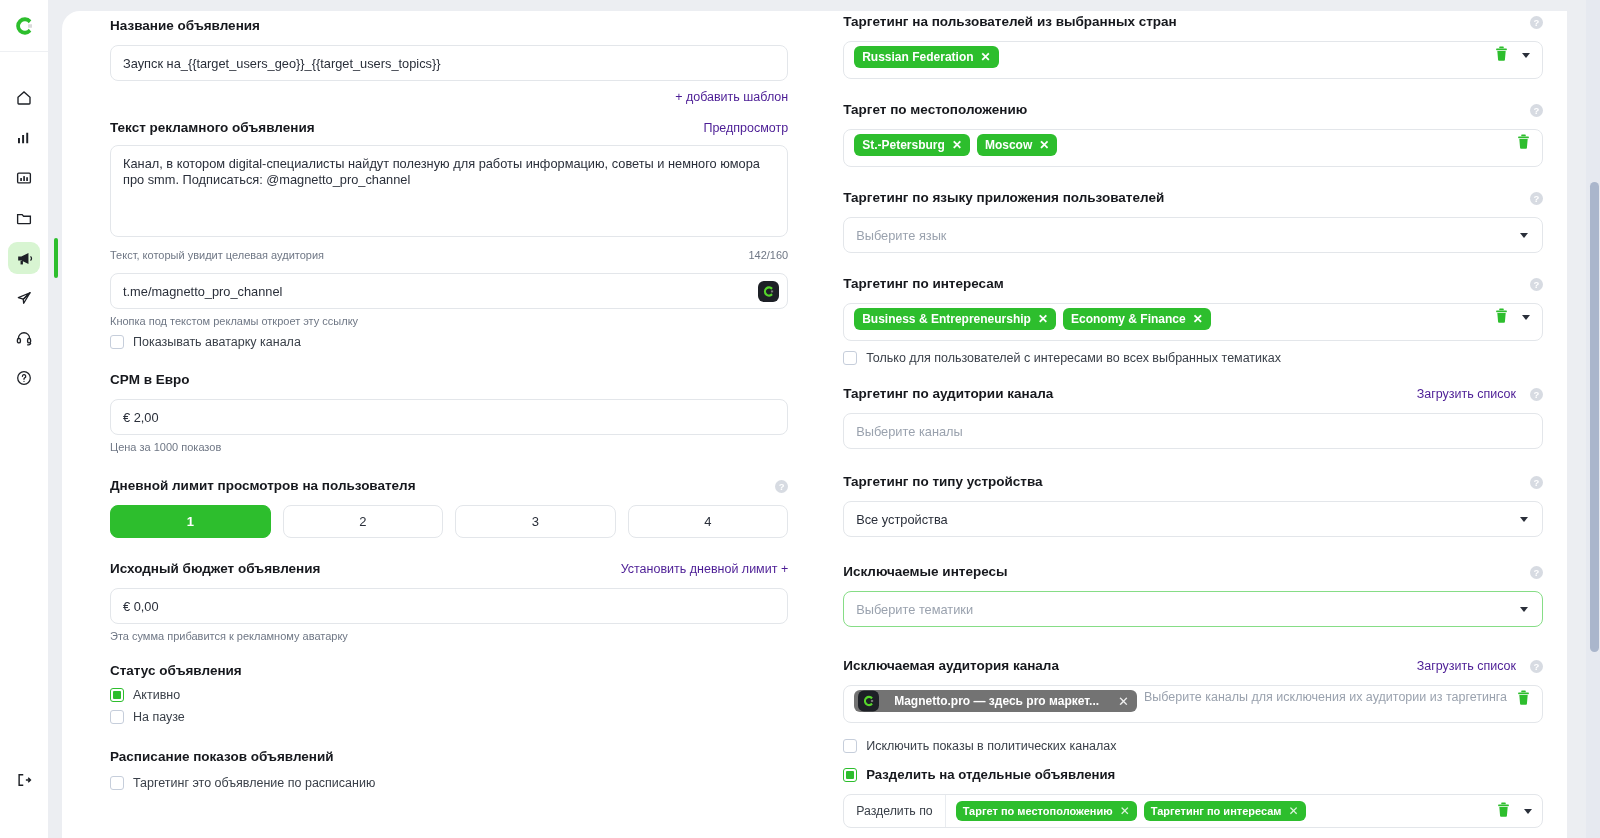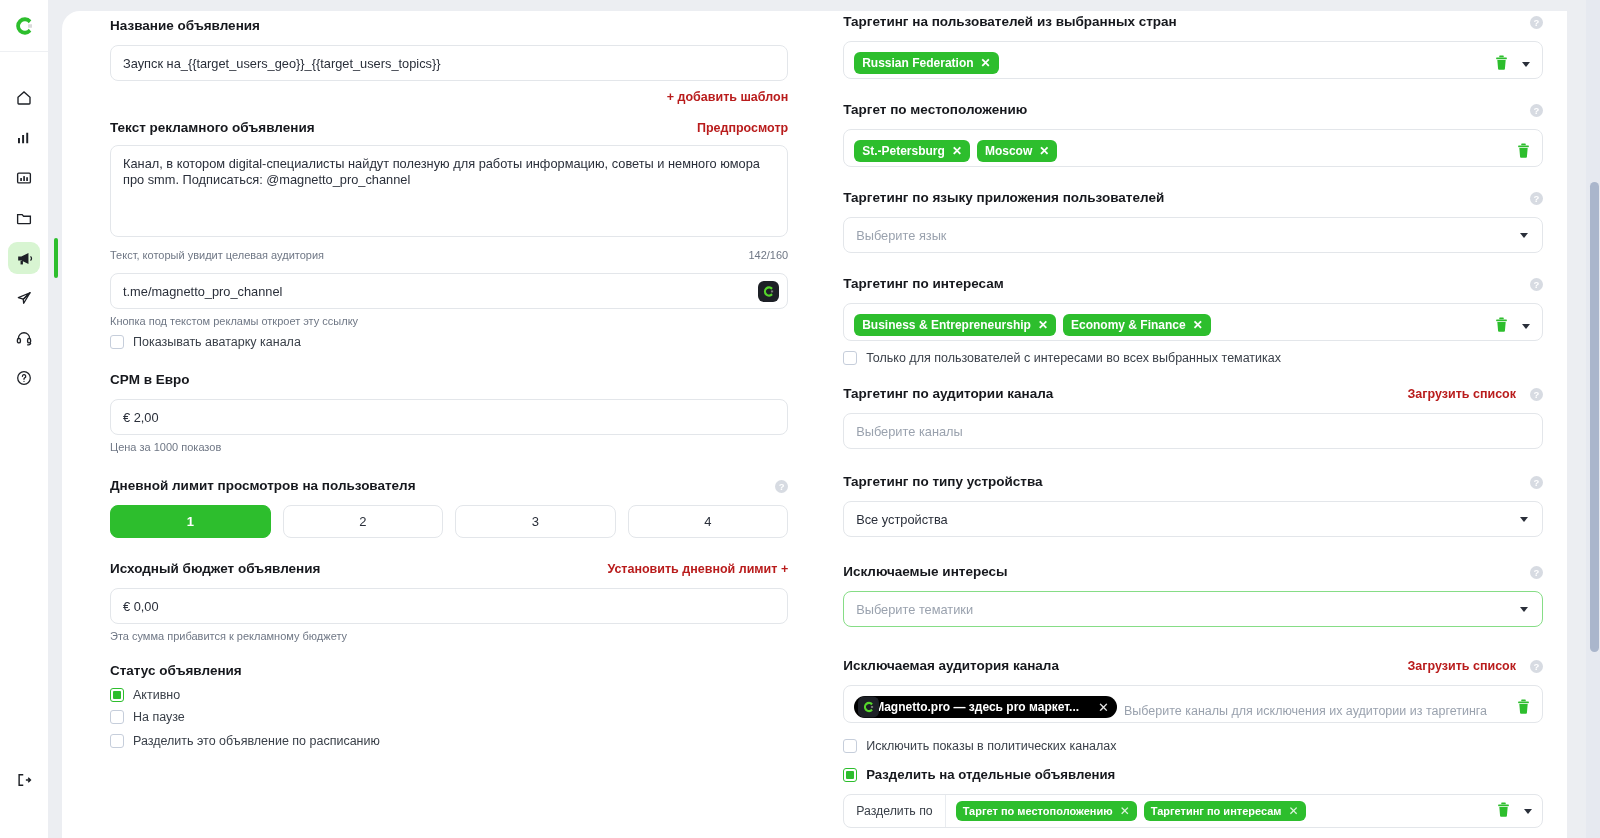--- a/index.html
+++ b/index.html
@@ -50,21 +50,21 @@
   .cols { display: flex; gap: 0; }
   .col-left { width: 690px; padding-top: 0; }
   .col-right { width: 712px; margin-left: 55px; padding-top: 0; }
 
   
   .lbl {
     font-size: 13.5px; font-weight: bold; color: #16181d; line-height: 18px;
   }
   .row-head { display:flex; align-items:center; justify-content: space-between; }
   .link-green {
-    font-size: 12.5px; color: #b91c1c; cursor: pointer; white-space: nowrap; font-weight: bold;
+    font-size: 12.5px; color: #4c1d95; cursor: pointer; white-space: nowrap;
   }
   .field {
     width: 100%; border: 1px solid #e3e6ea; border-radius: 8px; background: #fff;
     min-height: 36px; display: flex; align-items: center; padding: 0 12px;
     font-size: 12.8px; color: #2a2f3a;
   }
   .field.green-border { border-color: #86dd86; }
   .field .ph { color: #9aa2ae; }
   .helper { font-size: 11px; color: #6f7785; }
   .helper-row { display:flex; align-items:center; justify-content: space-between; }
@@ -90,28 +90,28 @@
   .cb-label { font-size: 12.5px; color: #3a4049; }
   .cb-label.bold { font-weight: bold; font-size: 13.2px; color:#16181d; }
 
   
   .chip {
     display:inline-flex; align-items:center; gap:7px;
     background:#2dbe2d; color:#fff; border-radius:6px;
     padding: 4px 8px; font-size: 12px; font-weight: bold; white-space: nowrap;
   }
   .chip .x { font-size: 12px; font-weight: bold; cursor:pointer; line-height:1; }
-  .chip.red { background:#000000; padding-left: 20px; position: relative; font-weight:bold;border-radius:11px; }
+  .chip.red { background:#737373; padding-left: 40px; position: relative; font-weight:bold; }
   .chip.red .x { font-weight: normal; font-size: 13px; opacity:.9; }
   .chip.small { font-size: 11px; padding: 4px 7px; }
   .chip.small .x { font-weight: normal; opacity: .85; }
 
   .chips-field {
     width:100%; border:1px solid #e3e6ea; border-radius:8px; background:#fff;
-    min-height:38px; display:flex; align-items:flex-end; gap:7px; padding: 4px 10px;
+    min-height:38px; display:flex; align-items:flex-start; gap:7px; padding: 4px 10px;
     position: relative;
   }
   .chips-field .ph { color:#9aa2ae; font-size:12.5px; }
 
   .fld-actions { margin-left:auto; display:flex; align-items:center; gap: 14px; padding-right: 2px; }
   .trash { cursor:pointer; }
   .caret {
     width: 0; height: 0; border-left: 4.5px solid transparent; border-right: 4.5px solid transparent;
     border-top: 5px solid #2a2f3a; cursor: pointer;
   }
@@ -301,37 +301,38 @@
           </div>
 
           
           <div class="row-head mt22">
             <div class="lbl">Исходный бюджет объявления</div>
             <span class="link-green">Установить дневной лимит +</span>
           </div>
           <div class="field mt10" style="height:36px">
             <span>€ 0,00</span>
           </div>
-          <div class="helper mt6">Эта сумма прибавится к рекламному бюджету</div>
+          <div class="helper mt6">Эта сумма прибавится к рекламному аватарку</div>
 
           
           <div class="lbl mt20">Статус объявления</div>
           <div class="cb-row mt8">
             <span class="cb checked"></span>
             <span class="cb-label">Активно</span>
           </div>
           <div class="cb-row mt8">
             <span class="cb"></span>
             <span class="cb-label">На паузе</span>
           </div>
 
           
+          <div class="lbl mt24">Расписание показов объявлений</div>
           <div class="cb-row mt10">
             <span class="cb"></span>
-            <span class="cb-label">Разделить это объявление по расписанию</span>
+            <span class="cb-label">Таргетинг это объявление по расписанию</span>
           </div>
         </div>
 
         <div class="col-right">
 
           <div class="row-head" style="margin-top:2px">
             <div class="lbl">Таргетинг на пользователей из выбранных стран</div>
             <span class="help-dot">?</span>
           </div>
           <div class="chips-field mt10">

